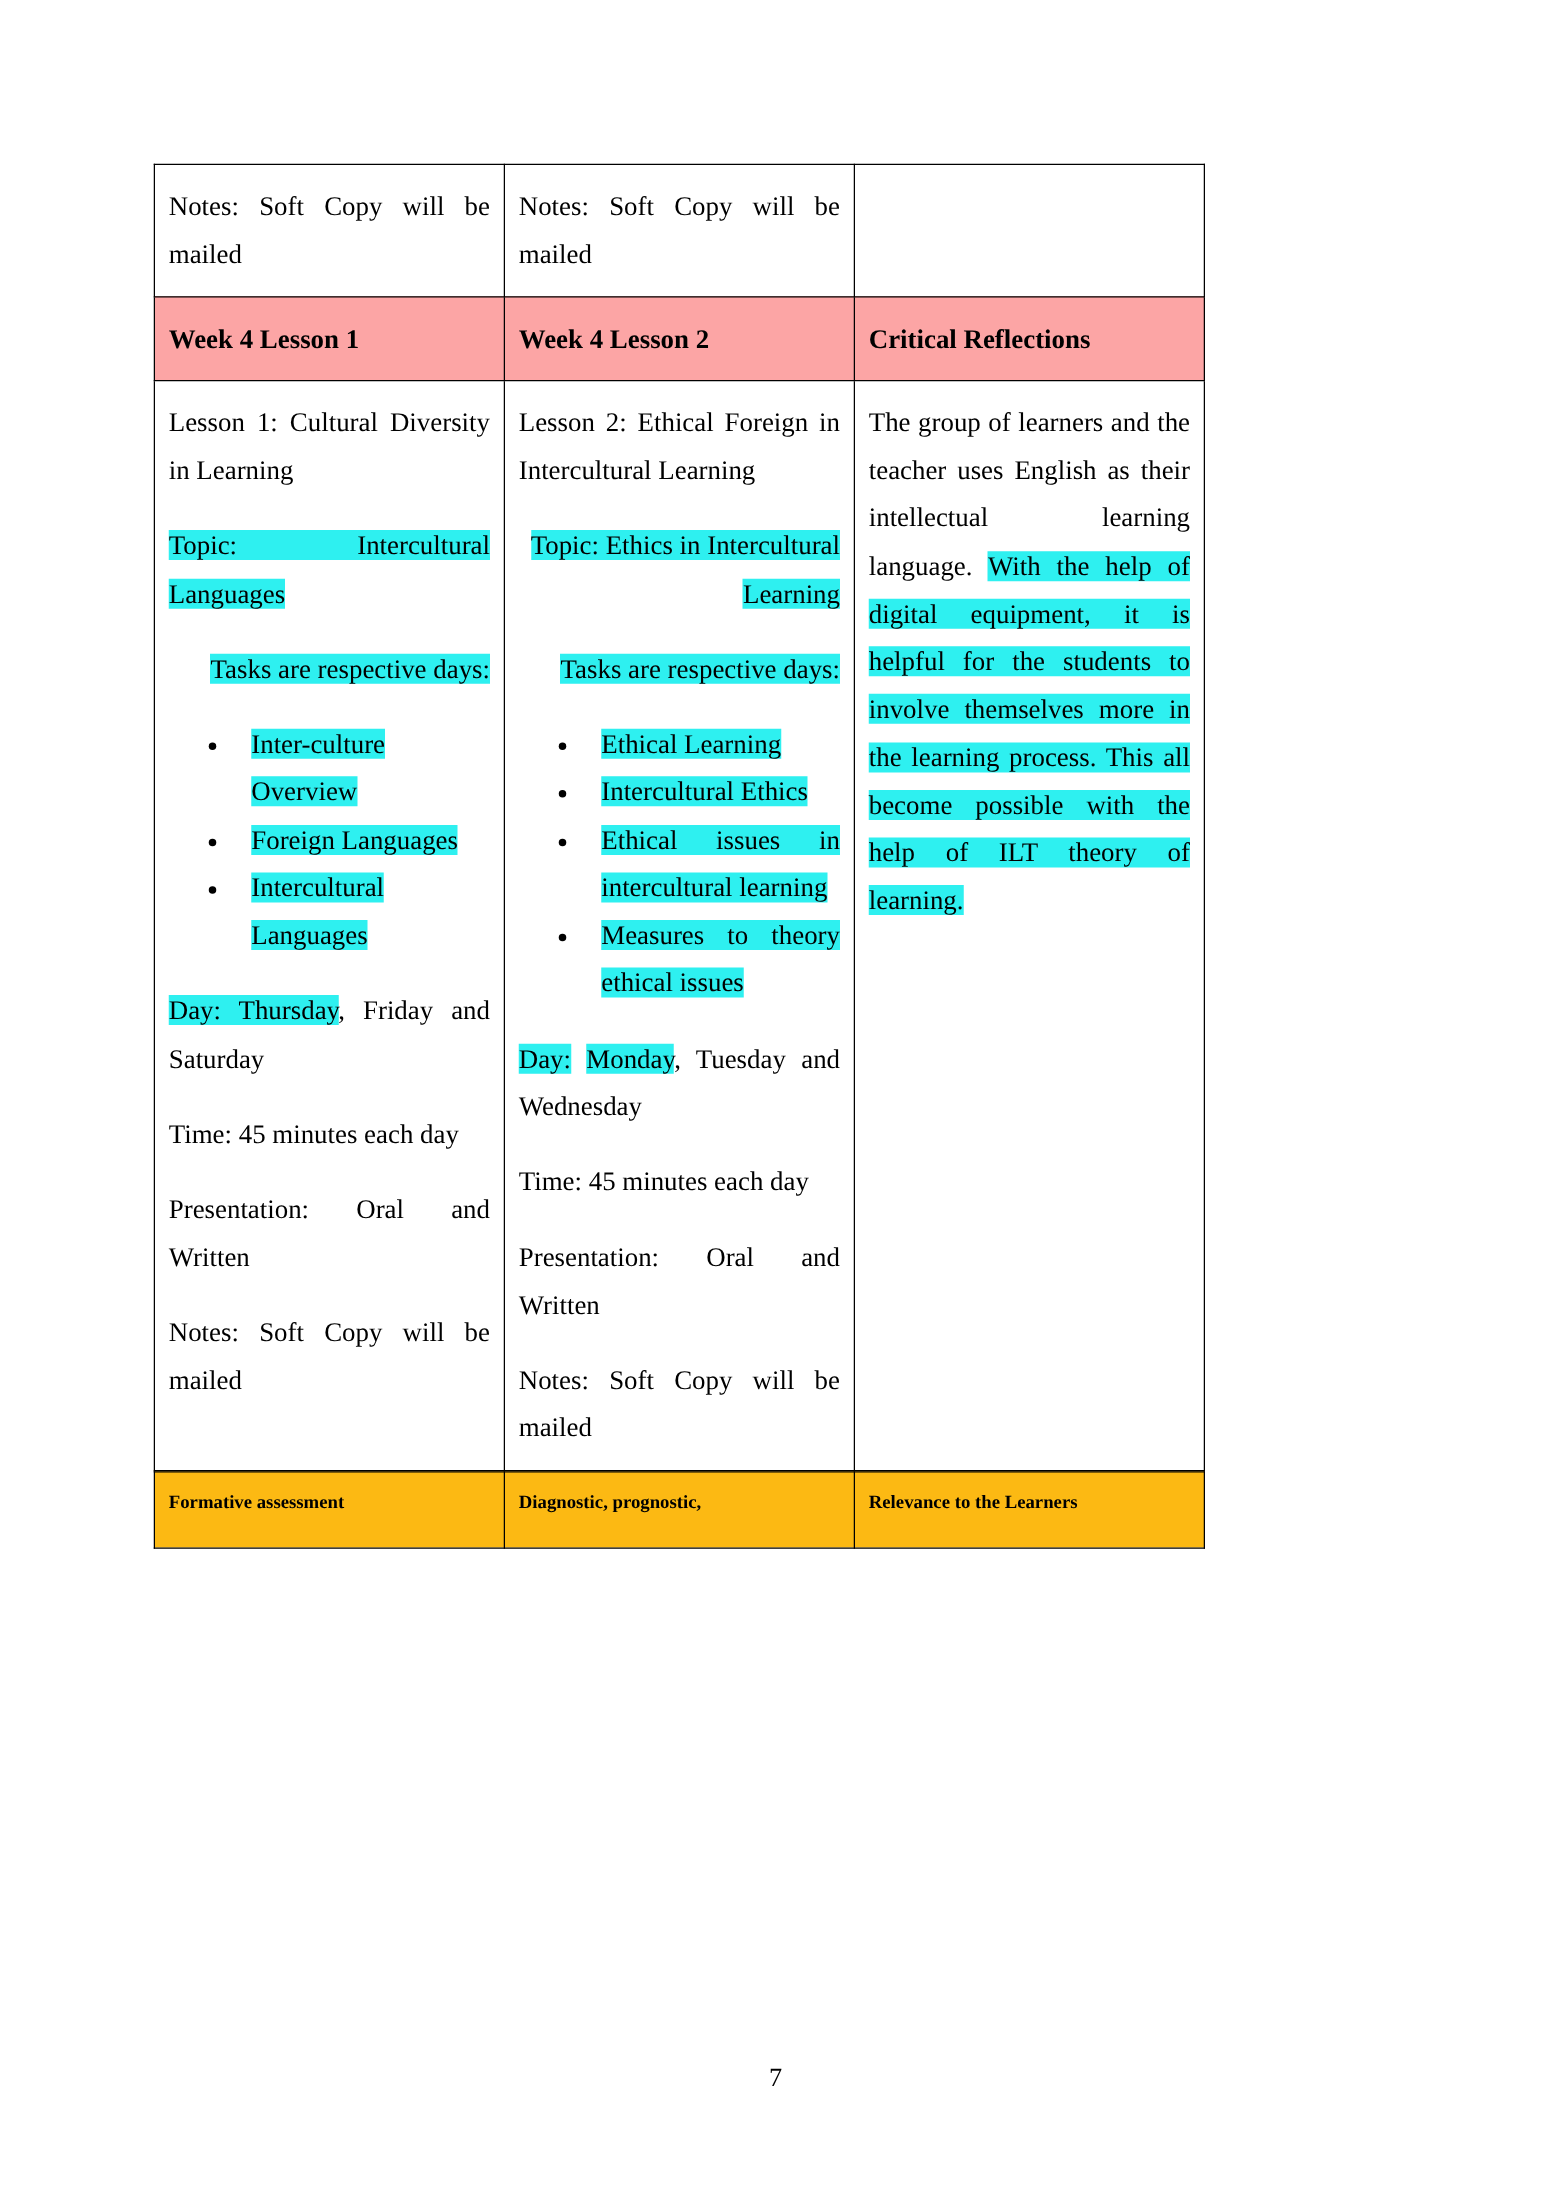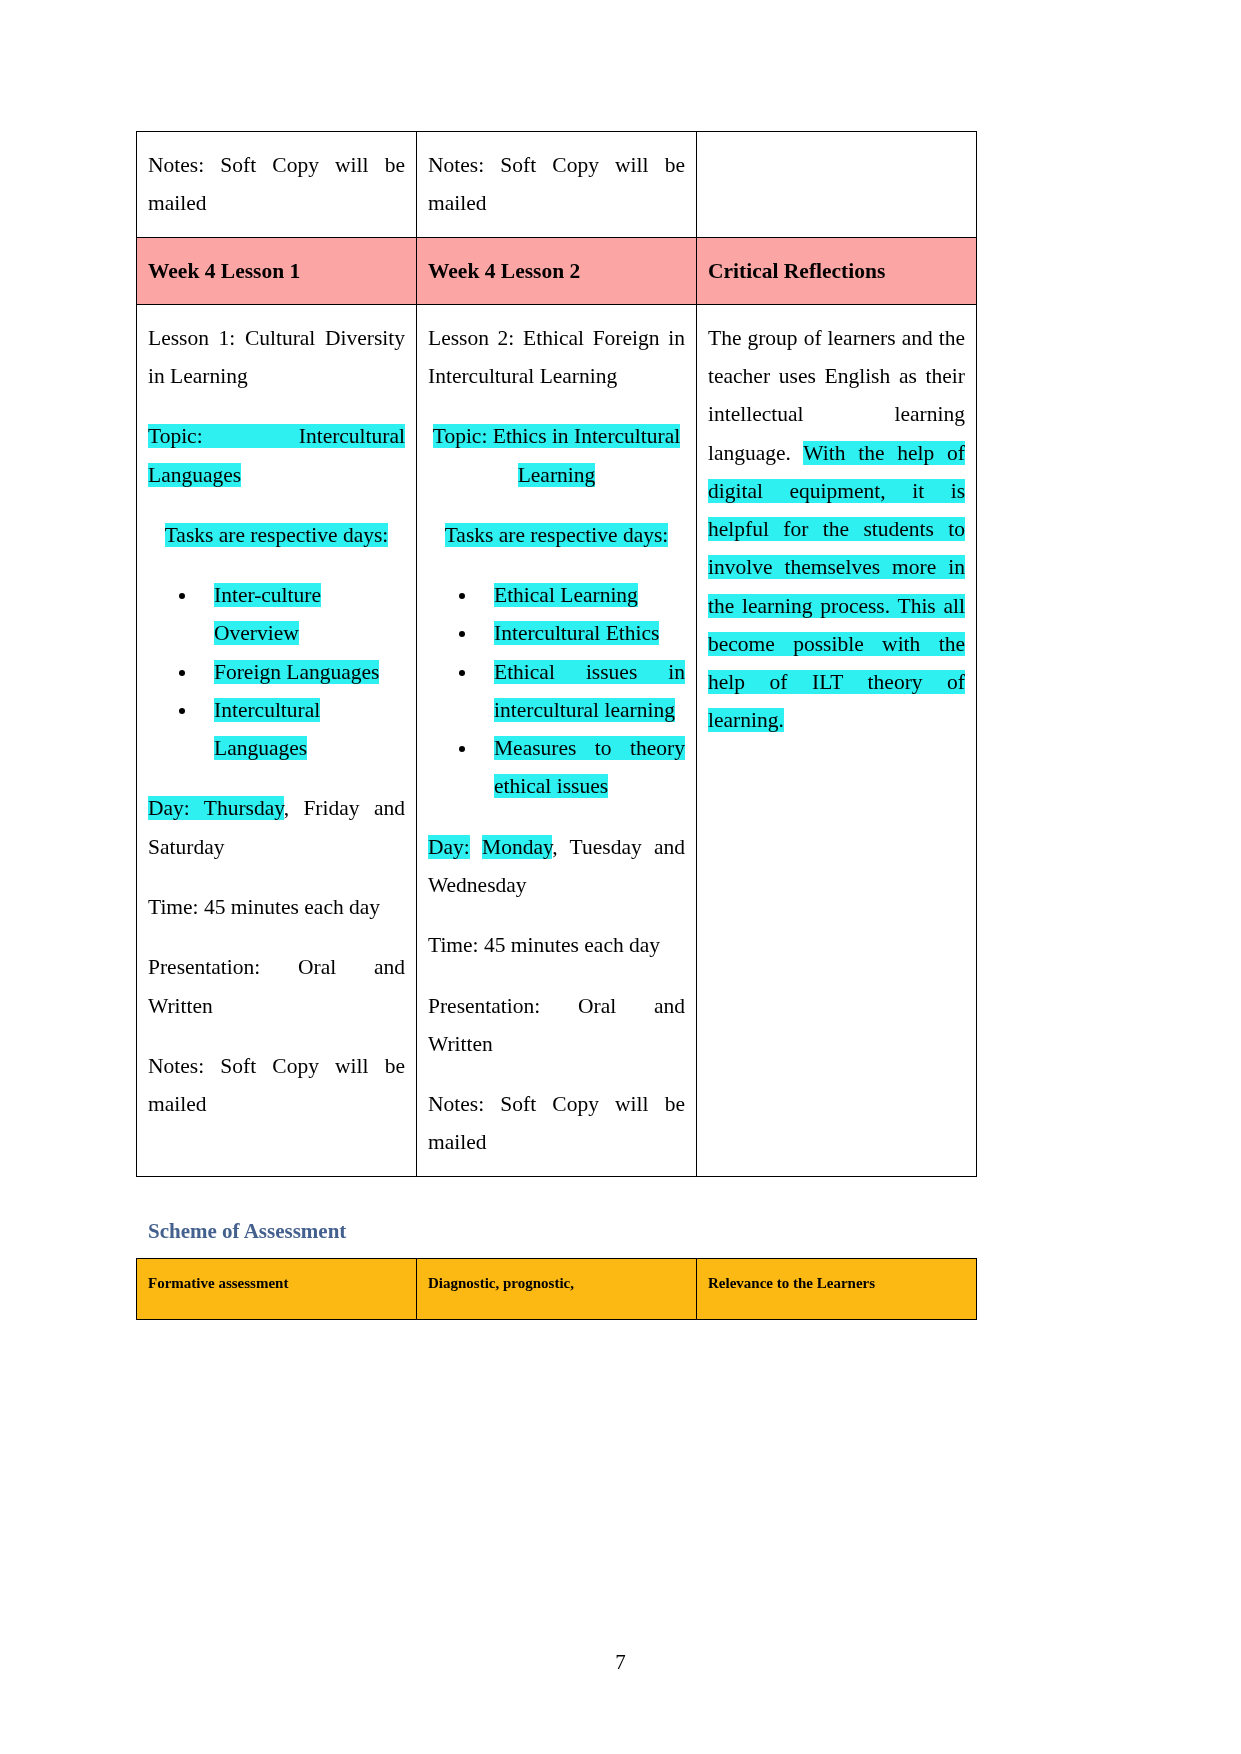--- a/index.html
+++ b/index.html
@@ -17,21 +17,21 @@
   }
   .page {
     position: absolute;
     left: 0; top: 0;
     width: 1241px;
     height: 1754px;
     box-sizing: border-box;
   }
   .content {
     position: absolute;
-    left: 136px;
+    left: 123px;
     top: 131px;
     width: 840px;
   }
 
   
   table.lesson-table {
     border-collapse: collapse;
     width: 840px;
     table-layout: fixed;
   }
@@ -55,21 +55,21 @@
   td.plain { background: #ffffff; }
 
   p.j {
     margin: 0 0 22px 0;
     text-align: justify;
     text-justify: inter-word;
   }
   p.j:last-child { margin-bottom: 0; }
   p.nj {
     margin: 0 0 22px 0;
-    text-align: center;
+    text-align: right;
   }
 
   ul.tasks {
     margin: 0 0 22px 0;
     padding-left: 50px;
     list-style-type: disc;
   }
   ul.tasks li {
     margin: 0 0 0 0;
     padding-left: 16px;
@@ -193,21 +193,20 @@
           </td>
 
           <td class="plain">
             <p class="j"><span>The group of learners and the teacher uses English as their intellectual learning language. </span><span class="hl">With the help of digital equipment, it is helpful for the students to involve themselves more in the learning process. This all become possible with the help of ILT theory of learning.</span></p>
           </td>
 
         </tr>
       </tbody>
     </table>
 
-    <div class="scheme-title">Scheme of Assessment</div>
 
     <table class="assess-table">
       <colgroup>
           <col>
           <col>
           <col>
         </colgroup>
       <tbody>
         <tr>
           <td>Formative assessment</td>

